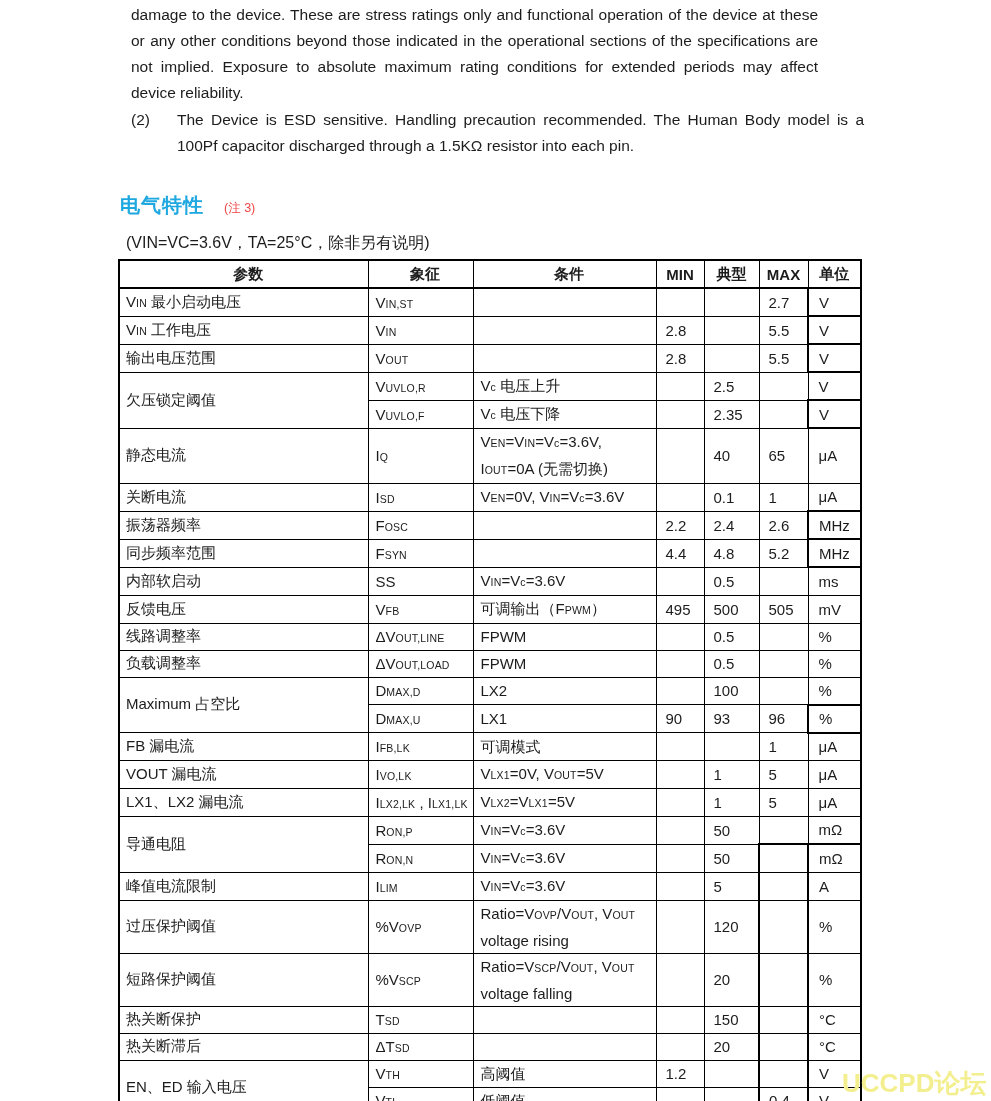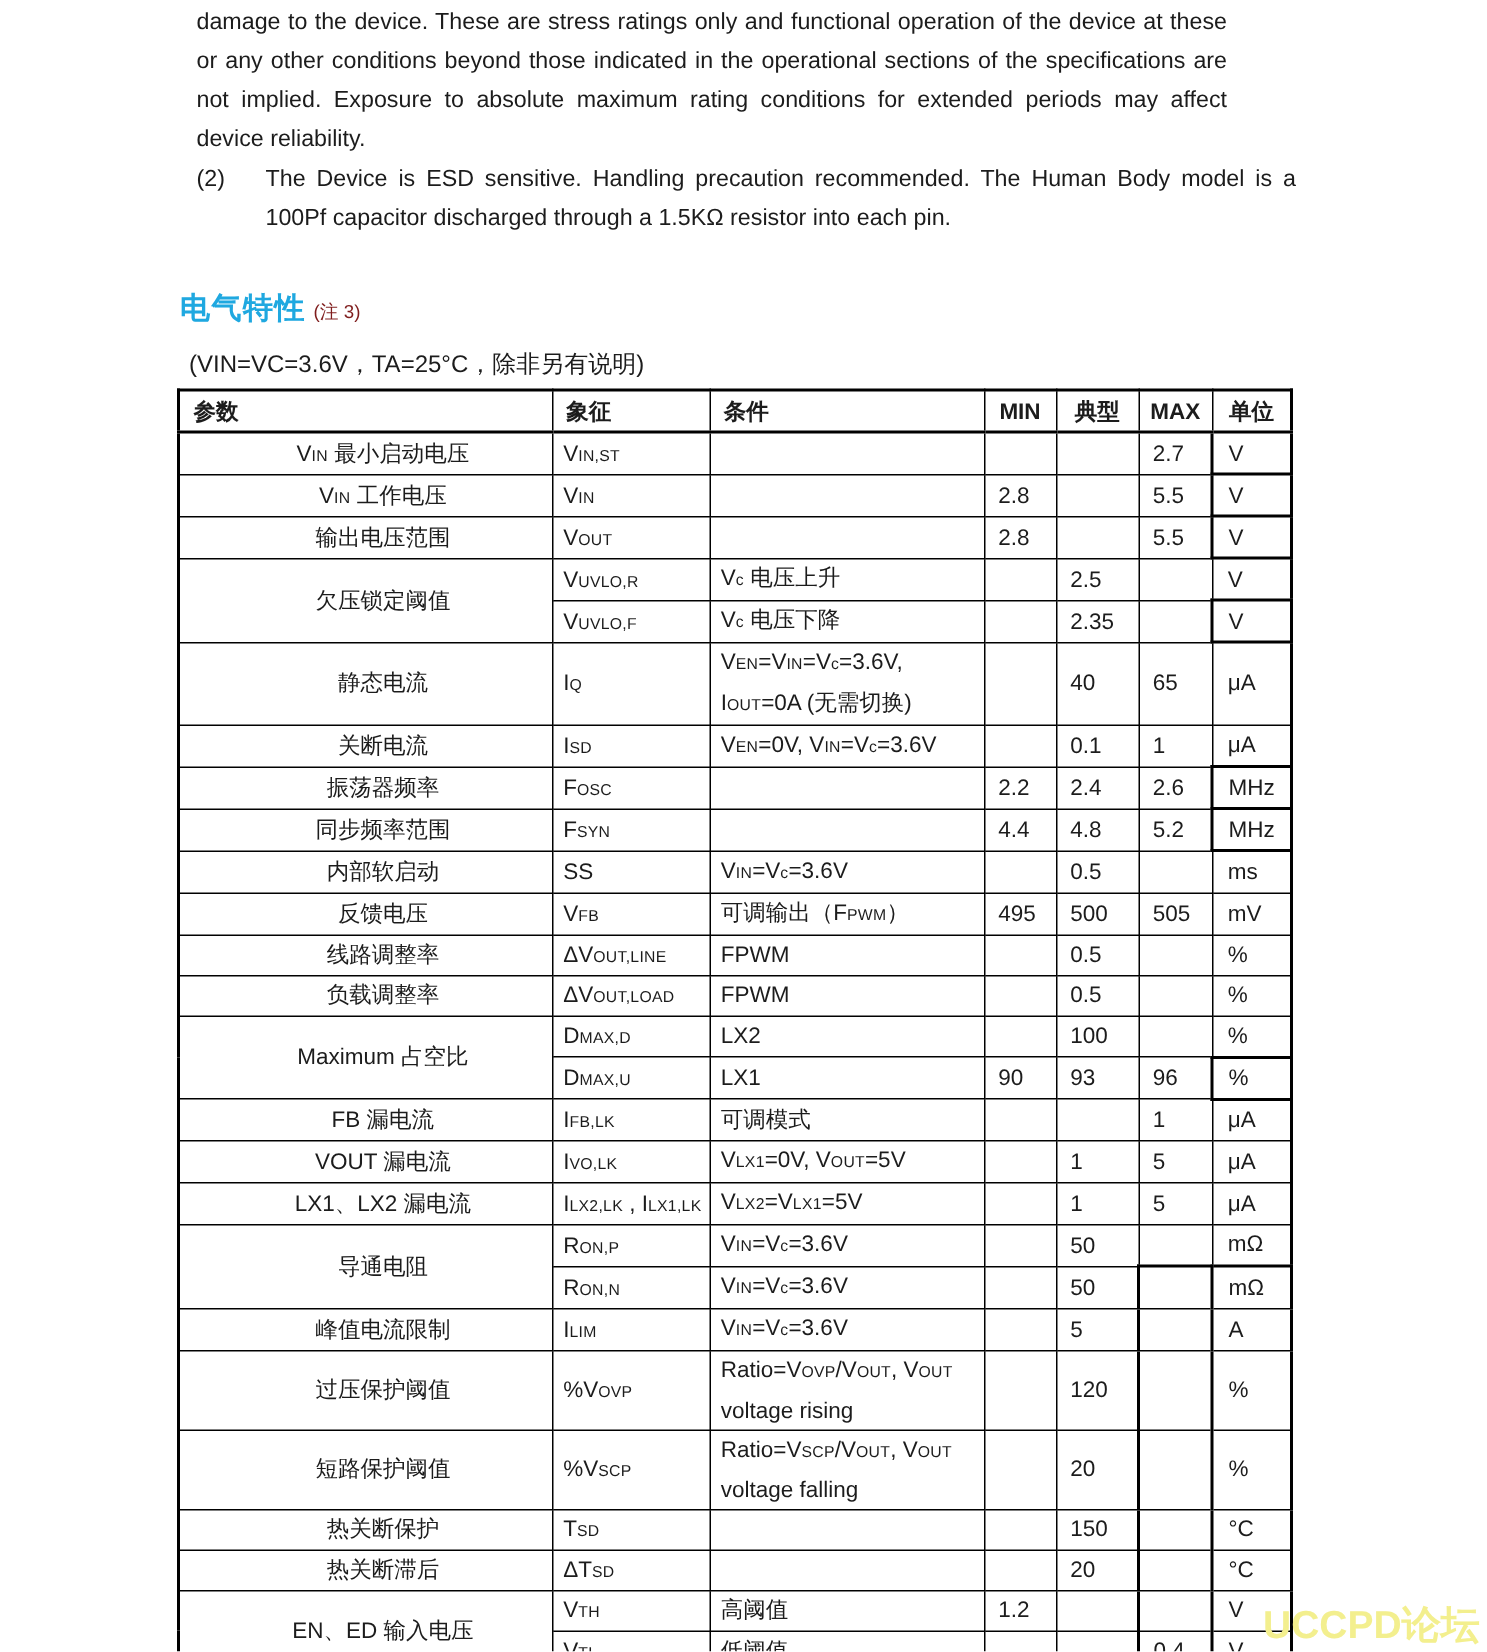--- a/index.html
+++ b/index.html
@@ -13,40 +13,40 @@
   }
   
   .notes{position:absolute;left:131px;top:2px;width:733px;font-size:15.5px;line-height:26px;color:#1c1c1c;}
   .note-cont{width:687px;text-align:justify;}
   .note-item{display:flex;margin-top:1px;}
   .note-num{width:46px;flex:0 0 46px;}
   .note-text{width:687px;text-align:justify;}
   
   .section-heading{position:absolute;left:120px;top:192px;white-space:nowrap;}
   .heading-cn{color:#1fa8e0;font-size:20px;font-weight:bold;letter-spacing:1px;}
-  .heading-note{color:#7f1d1d;font-size:12.5px;margin-left:5px;}
+  .heading-note{color:#ef4444;font-size:12.5px;margin-left:20px;}
   .cond-line{position:absolute;left:126px;top:233px;font-size:16px;color:#1c1c1c;}
   
   .ec-table{
     position:absolute;left:118px;top:259px;
     border-collapse:collapse;table-layout:fixed;
     width:742px;
     border:2px solid #000;
     font-size:15px;color:#1c1c1c;
   }
   .ec-table th,.ec-table td{
     border:1px solid #000;
     height:26px;
     vertical-align:middle;
     padding:0;
     overflow:hidden;
   }
   .ec-table thead th{border-bottom:2px solid #000;font-weight:bold;font-size:15px;}
-  .ec-table thead th.h-left{text-align:left;padding-left:9px;}
-  td.c-param{padding-left:23px;text-align:center;}
+  .ec-table thead th.h-left{text-align:center;padding-left:9px;}
+  td.c-param{padding-left:6px;}
   td.c-sym{padding-left:7px;}
   td.c-cond{padding-left:7px;line-height:25px;white-space:pre-line;}
   td.c-val{padding-left:9px;}
   td.c-unit{padding-left:10px;}
   tr.tall td{height:52px;}
   td.ub{border:2.5px solid #000;}
   td.blk{border-left:2.5px solid #000;border-right:2.5px solid #000;}
   td.bt{border-top:2.5px solid #000;}
   .sc{font-size:10.5px;letter-spacing:0.2px;}
   

